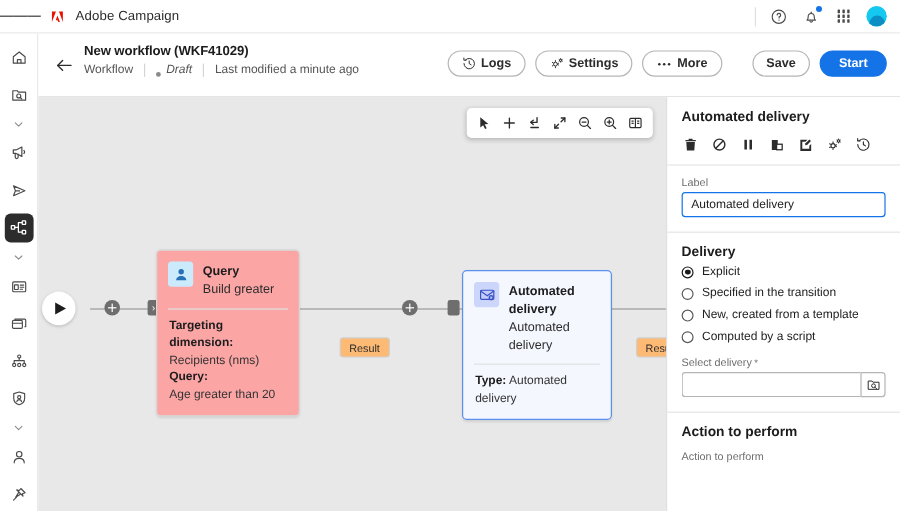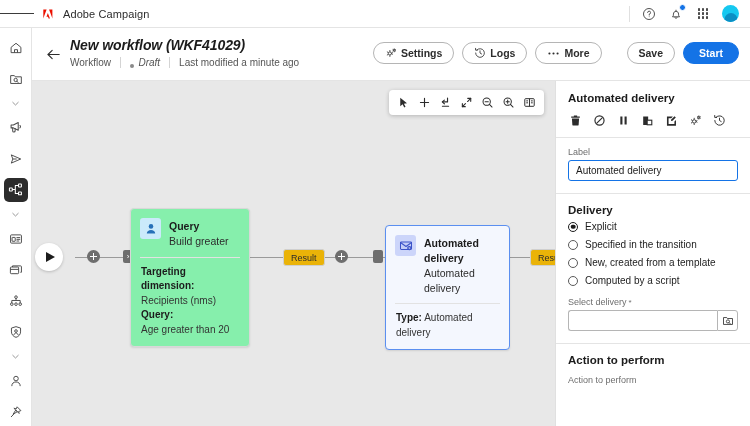--- a/index.html
+++ b/index.html
@@ -62,21 +62,21 @@
   
   .pagehead {
     position:absolute; top:28px; left:32px; width:718px; height:53px;
     background:#fff; border-bottom:1px solid #e4e4e4;
   }
   .back-arrow {
     position:absolute; left:12px; top:17px; width:18px; height:18px;
     display:flex; align-items:center; justify-content:center; cursor:pointer; color:#2c2c2c;
   }
   .title-wrap { position:absolute; left:38px; top:9px; }
-  .wf-title { font-size:14px; font-weight:bold; color:#1c1c1c; letter-spacing:-.1px;font-style:italic;}
+  .wf-title { font-size:11px; font-weight:bold; color:#1c1c1c; letter-spacing:-.1px;}
   .wf-meta { margin-top:4px; display:flex; align-items:flex-end; font-size:10px; color:#555; }
   .wf-meta .sep { width:1px; height:11px; background:#d4d4d4; margin:0 9px; }
   .statusdot { width:4.5px;height:4.5px;border-radius:50%;background:#8a8a8a;margin-right:4px;}
   .wf-meta .draft { font-style:italic; }
 
   .head-actions { position:absolute; right:11px; top:14px; display:flex; align-items:center; gap:8px; }
   .btn {
     height:22px; border:1px solid #b5b5b5; border-radius:11px; background:#fff;
     display:flex; align-items:center; gap:4px; padding:0 11px;
     font-size:10.5px; color:#2c2c2c; cursor:pointer; font-weight:bold; white-space:nowrap;
@@ -98,21 +98,21 @@
     background:#fff; border-radius:4px; box-shadow:0 1px 4px rgba(0,0,0,.22);
     display:flex; align-items:center; padding:0 5px; gap:2px;
   }
   .ctool {
     width:19px; height:19px; display:flex; align-items:center; justify-content:center;
     cursor:pointer; color:#2c2c2c; border-radius:3px;
   }
 
   
   .node {
-    position:absolute; background:#86efac; border:1px solid #d8d8d8; border-radius:4px;
+    position:absolute; background:#fca5a5; border:1px solid #d8d8d8; border-radius:4px;
     box-shadow:0 1px 2px rgba(0,0,0,.10);
   }
   .node.selected { border:1.5px solid #5b8ff0; background:#f4f7fe; }
   .node-head { display:flex; align-items:flex-start; padding:9px 10px 8px 9px; gap:8px; }
   .node-ico { width:21px; height:21px; border-radius:3px; display:flex; align-items:center; justify-content:center; flex:none;}
   .ico-query { background:#cbeafb; }
   .ico-delivery { background:#ccd5fa; }
   .node-titles { line-height:1.35; padding-top:1px;}
   .node-t1 { font-size:10.5px; font-weight:bold; color:#1c1c1c; }
   .node-t2 { font-size:10.5px; color:#2c2c2c; }
@@ -132,22 +132,22 @@
     position:absolute; width:13px; height:13px; border-radius:50%; background:#6e6e6e;
     display:flex; align-items:center; justify-content:center; cursor:pointer;
   }
   .plusnode::before{content:"";position:absolute;width:7px;height:1.4px;background:#fff;}
   .plusnode::after{content:"";position:absolute;width:1.4px;height:7px;background:#fff;}
   .arrowtab {
     position:absolute; width:10px; height:13px; background:#6e6e6e; border-radius:2px;
     display:flex; align-items:center; justify-content:center; color:#fff; font-size:8px; cursor:pointer;
   }
   .resultchip {
-    position:absolute; background:#eab308; border:1px solid #cfcfcf; border-radius:3px;
-    padding:2.5px 7px; font-size:9px; color:#2c2c2c; white-space:nowrap;
+    position:absolute; background:#fdba74; border:1px solid #cfcfcf; border-radius:3px;
+    padding:2.5px 7px; font-size:9px; color:#2c2c2c; white-space:nowrap;margin-top:32px;
   }
 
   
   .panel {
     position:absolute; top:81px; left:555px; width:195px; height:345px;
     background:#fff; border-left:1px solid #e0e0e0; overflow:hidden;
   }
   .panel-title { font-size:11.5px; font-weight:bold; color:#1c1c1c; padding:11px 12px 0 12px; }
   .panel-icons { display:flex; align-items:center; gap:10px; padding:9px 12px 10px 12px; }
   .pico { width:14px;height:14px;display:flex;align-items:center;justify-content:center;color:#2c2c2c;cursor:pointer;}
@@ -336,37 +336,37 @@
         <span class="draft">Draft</span>
         <span class="sep"></span>
         <span>Last modified a minute ago</span>
       </div>
     </div>
 
     <div class="head-actions">
       <div class="btn">
         <span class="bico">
           <svg width="12" height="12" viewBox="0 0 16 16" fill="none" stroke="#2c2c2c" stroke-width="1.1">
+            <path d="M2.2 8a5.8 5.8 0 1 0 1.7-4.1" stroke-linecap="round"></path>
+            <path d="M2.1 1.8v2.4h2.4" stroke-linecap="round" stroke-linejoin="round"></path>
+            <path d="M8 5.1V8l2.1 1.3" stroke-linecap="round"></path>
+          </svg>
+        </span>
+        <span>Logs</span>
+      </div>
+      <div class="btn">
+        <span class="bico">
+          <svg width="12" height="12" viewBox="0 0 16 16" fill="none" stroke="#2c2c2c" stroke-width="1.1">
             <circle cx="6.5" cy="8.6" r="2.1"></circle>
             <path d="M6.5 4.6v1M6.5 11.6v1M3 6.6l.9.5M9.1 9.1l.9.5M3 10.6l.9-.5M9.1 8.1l.9-.5" stroke-linecap="round"></path>
             <circle cx="12.3" cy="4.4" r="1.2"></circle>
             <path d="M12.3 2.3v.7M12.3 5.8v.7M10.5 3.4l.6.35M13.5 5.05l.6.35M10.5 5.4l.6-.35M13.5 3.75l.6-.35" stroke-linecap="round" stroke-width=".9"></path>
           </svg>
         </span>
         <span>Settings</span>
-      </div>
-      <div class="btn">
-        <span class="bico">
-          <svg width="12" height="12" viewBox="0 0 16 16" fill="none" stroke="#2c2c2c" stroke-width="1.1">
-            <path d="M2.2 8a5.8 5.8 0 1 0 1.7-4.1" stroke-linecap="round"></path>
-            <path d="M2.1 1.8v2.4h2.4" stroke-linecap="round" stroke-linejoin="round"></path>
-            <path d="M8 5.1V8l2.1 1.3" stroke-linecap="round"></path>
-          </svg>
-        </span>
-        <span>Logs</span>
       </div>
       <div class="btn">
         <span class="bico">
           <svg width="13" height="11" viewBox="0 0 16 11">
               <circle cx="3" cy="5.5" r="1.3" fill="#2c2c2c"></circle>
               <circle cx="8" cy="5.5" r="1.3" fill="#2c2c2c"></circle>
               <circle cx="13" cy="5.5" r="1.3" fill="#2c2c2c"></circle>
             </svg>
         </span>
         <span>More</span>

